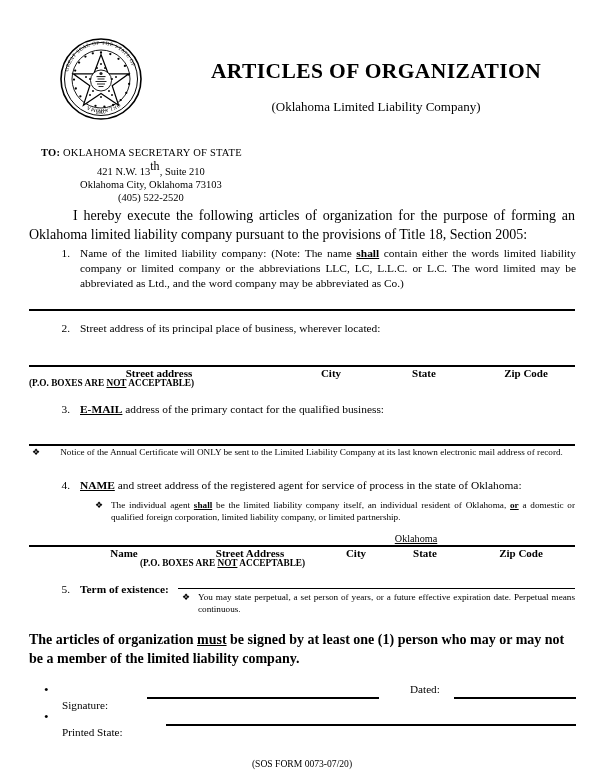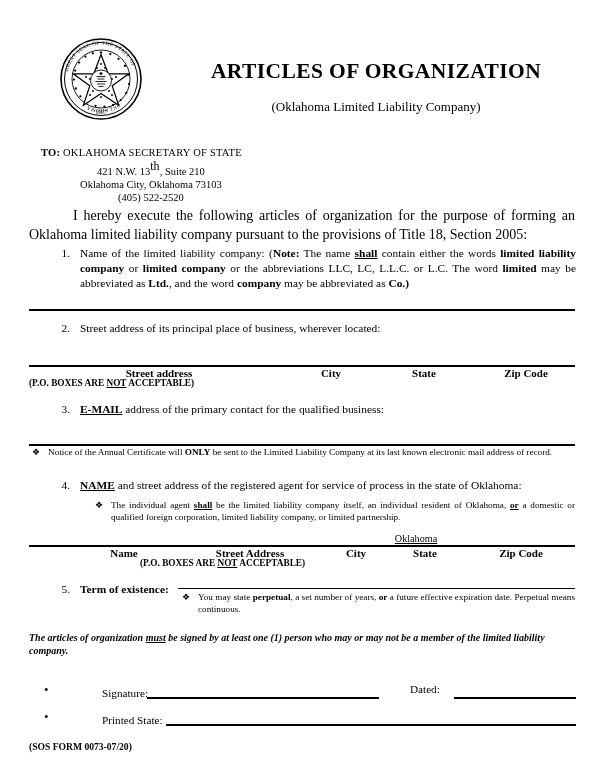--- a/index.html
+++ b/index.html
@@ -170,82 +170,80 @@
   }
   .note .bullet {
     position: absolute;
     left: 0;
     top: 0;
     font-size: 9px;
   }
   .note .ntxt {
     display: block;
     padding-left: 16px;
+    text-align: center;
   }
   #note-email { left: 32px; top: 447px; width: 543px; }
   #note-agent { left: 95px; top: 500px; width: 480px; }
   #note-term  { left: 182px; top: 592px; width: 393px; }
   #note-agent .ntxt, #note-term .ntxt { text-align: justify; }
 
   
   .closing {
     position: absolute;
     left: 29px;
     top: 631px;
     width: 546px;
-    font-size: 10px;
+    font-size: 14px;
     font-weight: bold;
     line-height: 1.33;
-    font-style: italic;
   }
 
   
   .sigline {
     position: absolute;
     font-size: 11.2px;
   }
   .sigline .dot {
     position: absolute;
     left: 0;
     top: -1px;
     font-size: 13px;
   }
   .sigline .lbl {
     position: absolute;
     left: 18px;
-    top: 4px;
+    top: 16px;
     white-space: nowrap;
-    margin-left: 40px;
   }
   #sig-row { left: 44px; top: 683px; width: 532px; }
   #name-row { left: 44px; top: 710px; width: 532px; }
   #dated-lbl { position: absolute; left: 366px; top: 0; white-space: nowrap; }
 
   .fill {
     position: absolute;
     background: #000000;
     height: 2px;
   }
   #sig-fill   { left: 103px; top: 14px; width: 232px; }
   #dated-fill { left: 410px; top: 14px; width: 122px; }
   #name-fill  { left: 122px; top: 14px; width: 410px; }
 
   
   .footer {
     position: absolute;
     left: 29px;
-    top: 741px;
+    top: 758px;
     width: 546px;
-    text-align: left;
+    text-align: center;
     font-size: 9.6px;
-    font-weight: bold;
   }
 
   u.b { font-weight: bold; text-decoration: underline; }
-  b.n { font-weight: bold; }
+  b.n { font-weight: normal; }
 </style>
 </head>
 <body>
 
 <div class="page">
 
   <div class="seal-wrap">
     <svg width="90" height="92" viewBox="0 0 90 92">
       <defs>
         <path id="rimtop" d="M 45,45 m -33.5,0 a 33.5,33.5 0 1,1 67,0" fill="none"></path>
@@ -387,21 +385,21 @@
   </div>
   <div class="paren-note" id="agent-pobox" style="text-align:left;left:140px;"><span>(P.O. BOXES ARE </span><u class="b">NOT</u><span> ACCEPTABLE)</span></div>
 
   <div class="item" id="item5">
     <span class="num">5.</span>
     <span class="txt" style="font-weight:bold;">Term of existence:</span>
   </div>
   <div class="rule thin" id="rule-term"></div>
   <div class="note" id="note-term">
     <span class="bullet">❖</span>
-    <span class="ntxt"><span>You may state </span><b class="n">perpetual</b><span>, a set number of years, </span><b class="n">or</b><span> a future effective expiration date. Perpetual means continuous.</span></span>
+    <span class="ntxt"><span>You may state </span><b class="n">perpetual</b><span>, a set person of years, </span><b class="n">or</b><span> a future effective expiration date. Perpetual means continuous.</span></span>
   </div>
 
   <div class="closing"><span>The articles of organization </span><u class="b">must</u><span> be signed by at least one (1) person who may or may not be a member of the limited liability company.</span></div>
 
   <div class="sigline" id="sig-row">
     <span class="dot">•</span>
     <span class="lbl">Signature:</span>
     <span class="fill" id="sig-fill"></span>
     <span id="dated-lbl">Dated:</span>
     <span class="fill" id="dated-fill"></span>

